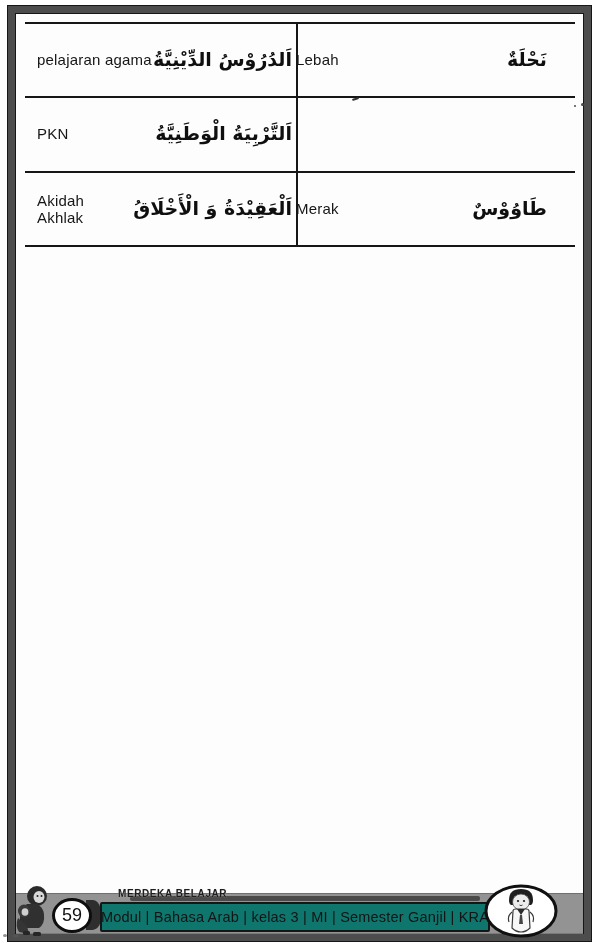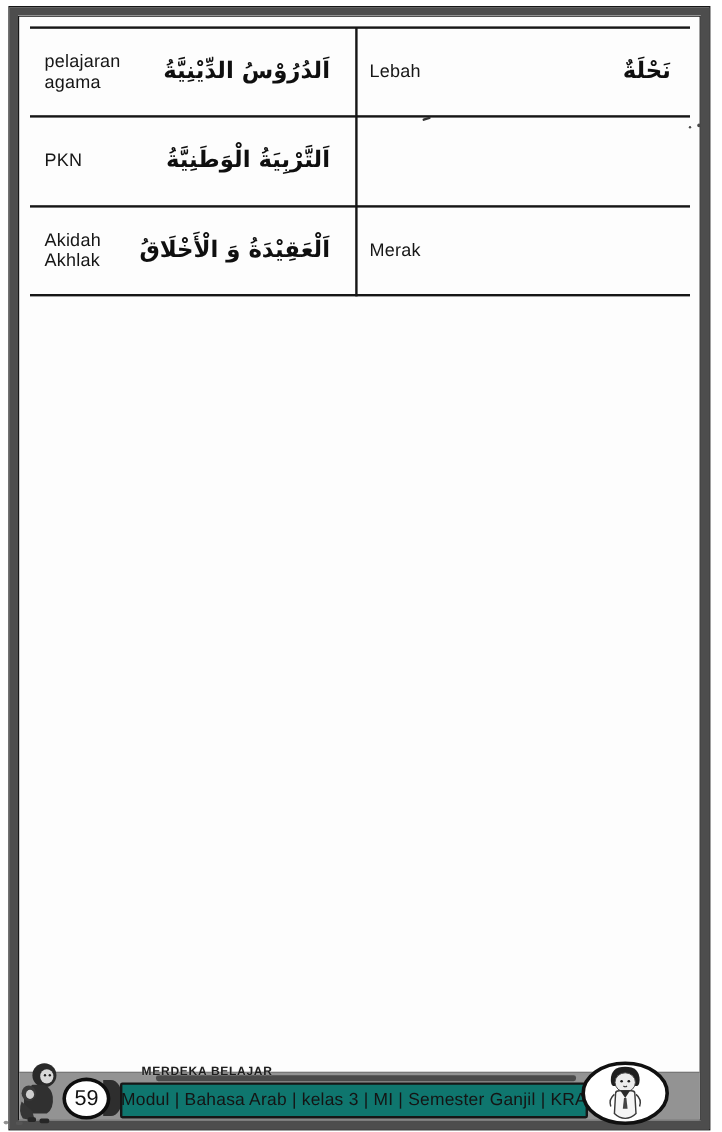--- a/index.html
+++ b/index.html
@@ -18,22 +18,22 @@
     box-shadow: inset 0 0 0 1px #161616, 0 0 0 1px #161616;
     background:#fdfdfd;
   }
   
   .hline{position:absolute;left:25px;width:550px;height:2px;background:#161616;}
   .vline{position:absolute;left:296px;top:23px;width:2px;height:224px;background:#161616;}
   .cell{
     position:absolute;display:flex;align-items:center;justify-content:space-between;
     height:73px;color:#111;
   }
-  .cell-left{left:27px;width:268px;padding-left:10px;padding-right:20px;box-sizing:border-box;}
-  .cell-right{left:300px;width:275px;padding-left:8px;padding-right:16px;box-sizing:border-box;text-align:right;}
+  .cell-left{left:27px;width:268px;padding-left:10px;padding-right:3px;box-sizing:border-box;}
+  .cell-right{left:288px;width:275px;padding-left:8px;padding-right:16px;box-sizing:border-box;text-align:right;}
   .term{font-size:15px;color:#161616;letter-spacing:0.2px;}
   .arabic{
     font-family:"DejaVu Sans", sans-serif;
     font-size:19px;font-weight:700;color:#0f0f0f;
     direction:rtl;line-height:2.1;white-space:nowrap;
   }
   
   .speck{position:absolute;background:#4a4a4a;border-radius:50%;}
   .speck-tick{position:absolute;width:7px;height:2px;background:#333;transform:rotate(-18deg);border-radius:1px;}
   
@@ -99,20 +99,21 @@
     <span class="term">PKN</span>
     <span class="arabic">اَلتَّرْبِيَةُ الْوَطَنِيَّةُ</span>
   </div>
 
   <div class="cell cell-left" style="top:172px">
     <span class="term">Akidah Akhlak</span>
     <span class="arabic">اَلْعَقِيْدَةُ وَ الْأَخْلَاقُ</span>
   </div>
   <div class="cell cell-right" style="top:172px">
     <span class="term">Merak</span>
+    <span class="arabic">طَاوُوْسٌ</span>
   </div>
 
   <div class="speck-tick" style="left:352px;top:98px"></div>
   <div class="speck" style="left:581px;top:103px;width:3px;height:3px"></div>
   <div class="speck" style="left:574px;top:105px;width:2px;height:2px"></div>
   <div class="speck" style="left:3px;top:934px;width:4px;height:3px;opacity:.6"></div>
 
   <div class="footer-band"></div>
   <div class="merdeka-streak"></div>
   <div class="merdeka-label">MERDEKA BELAJAR</div>

